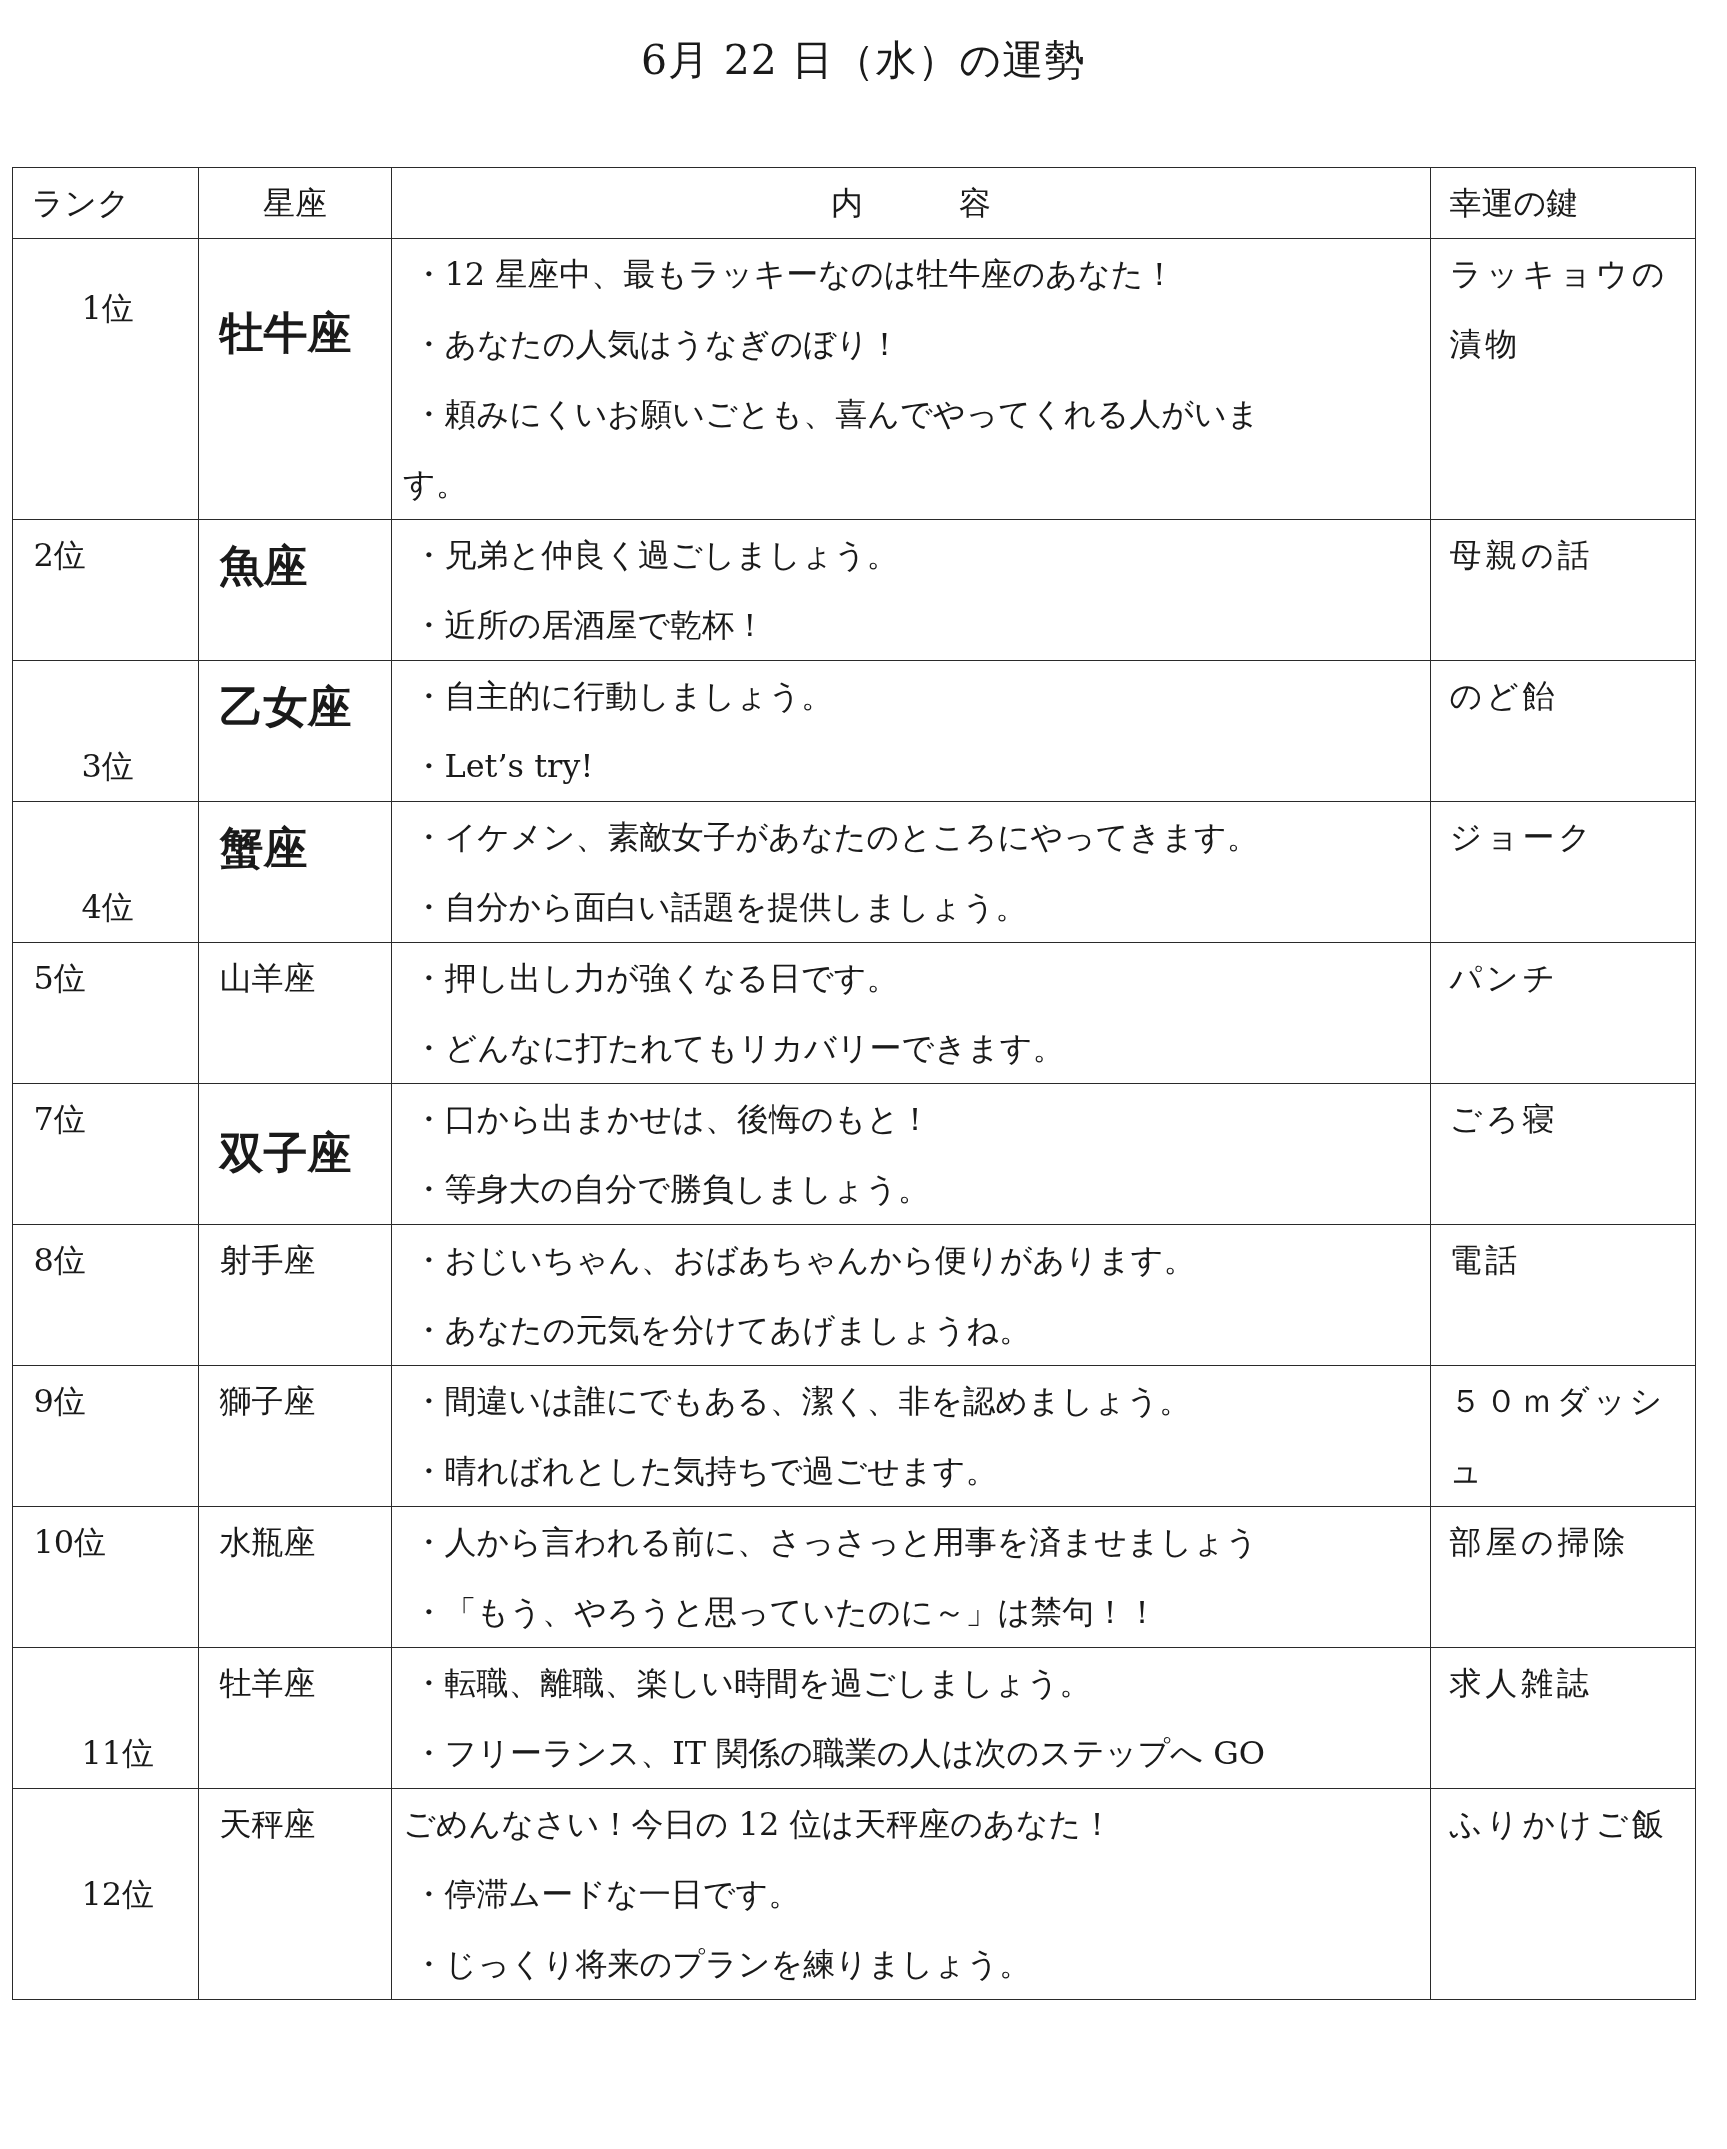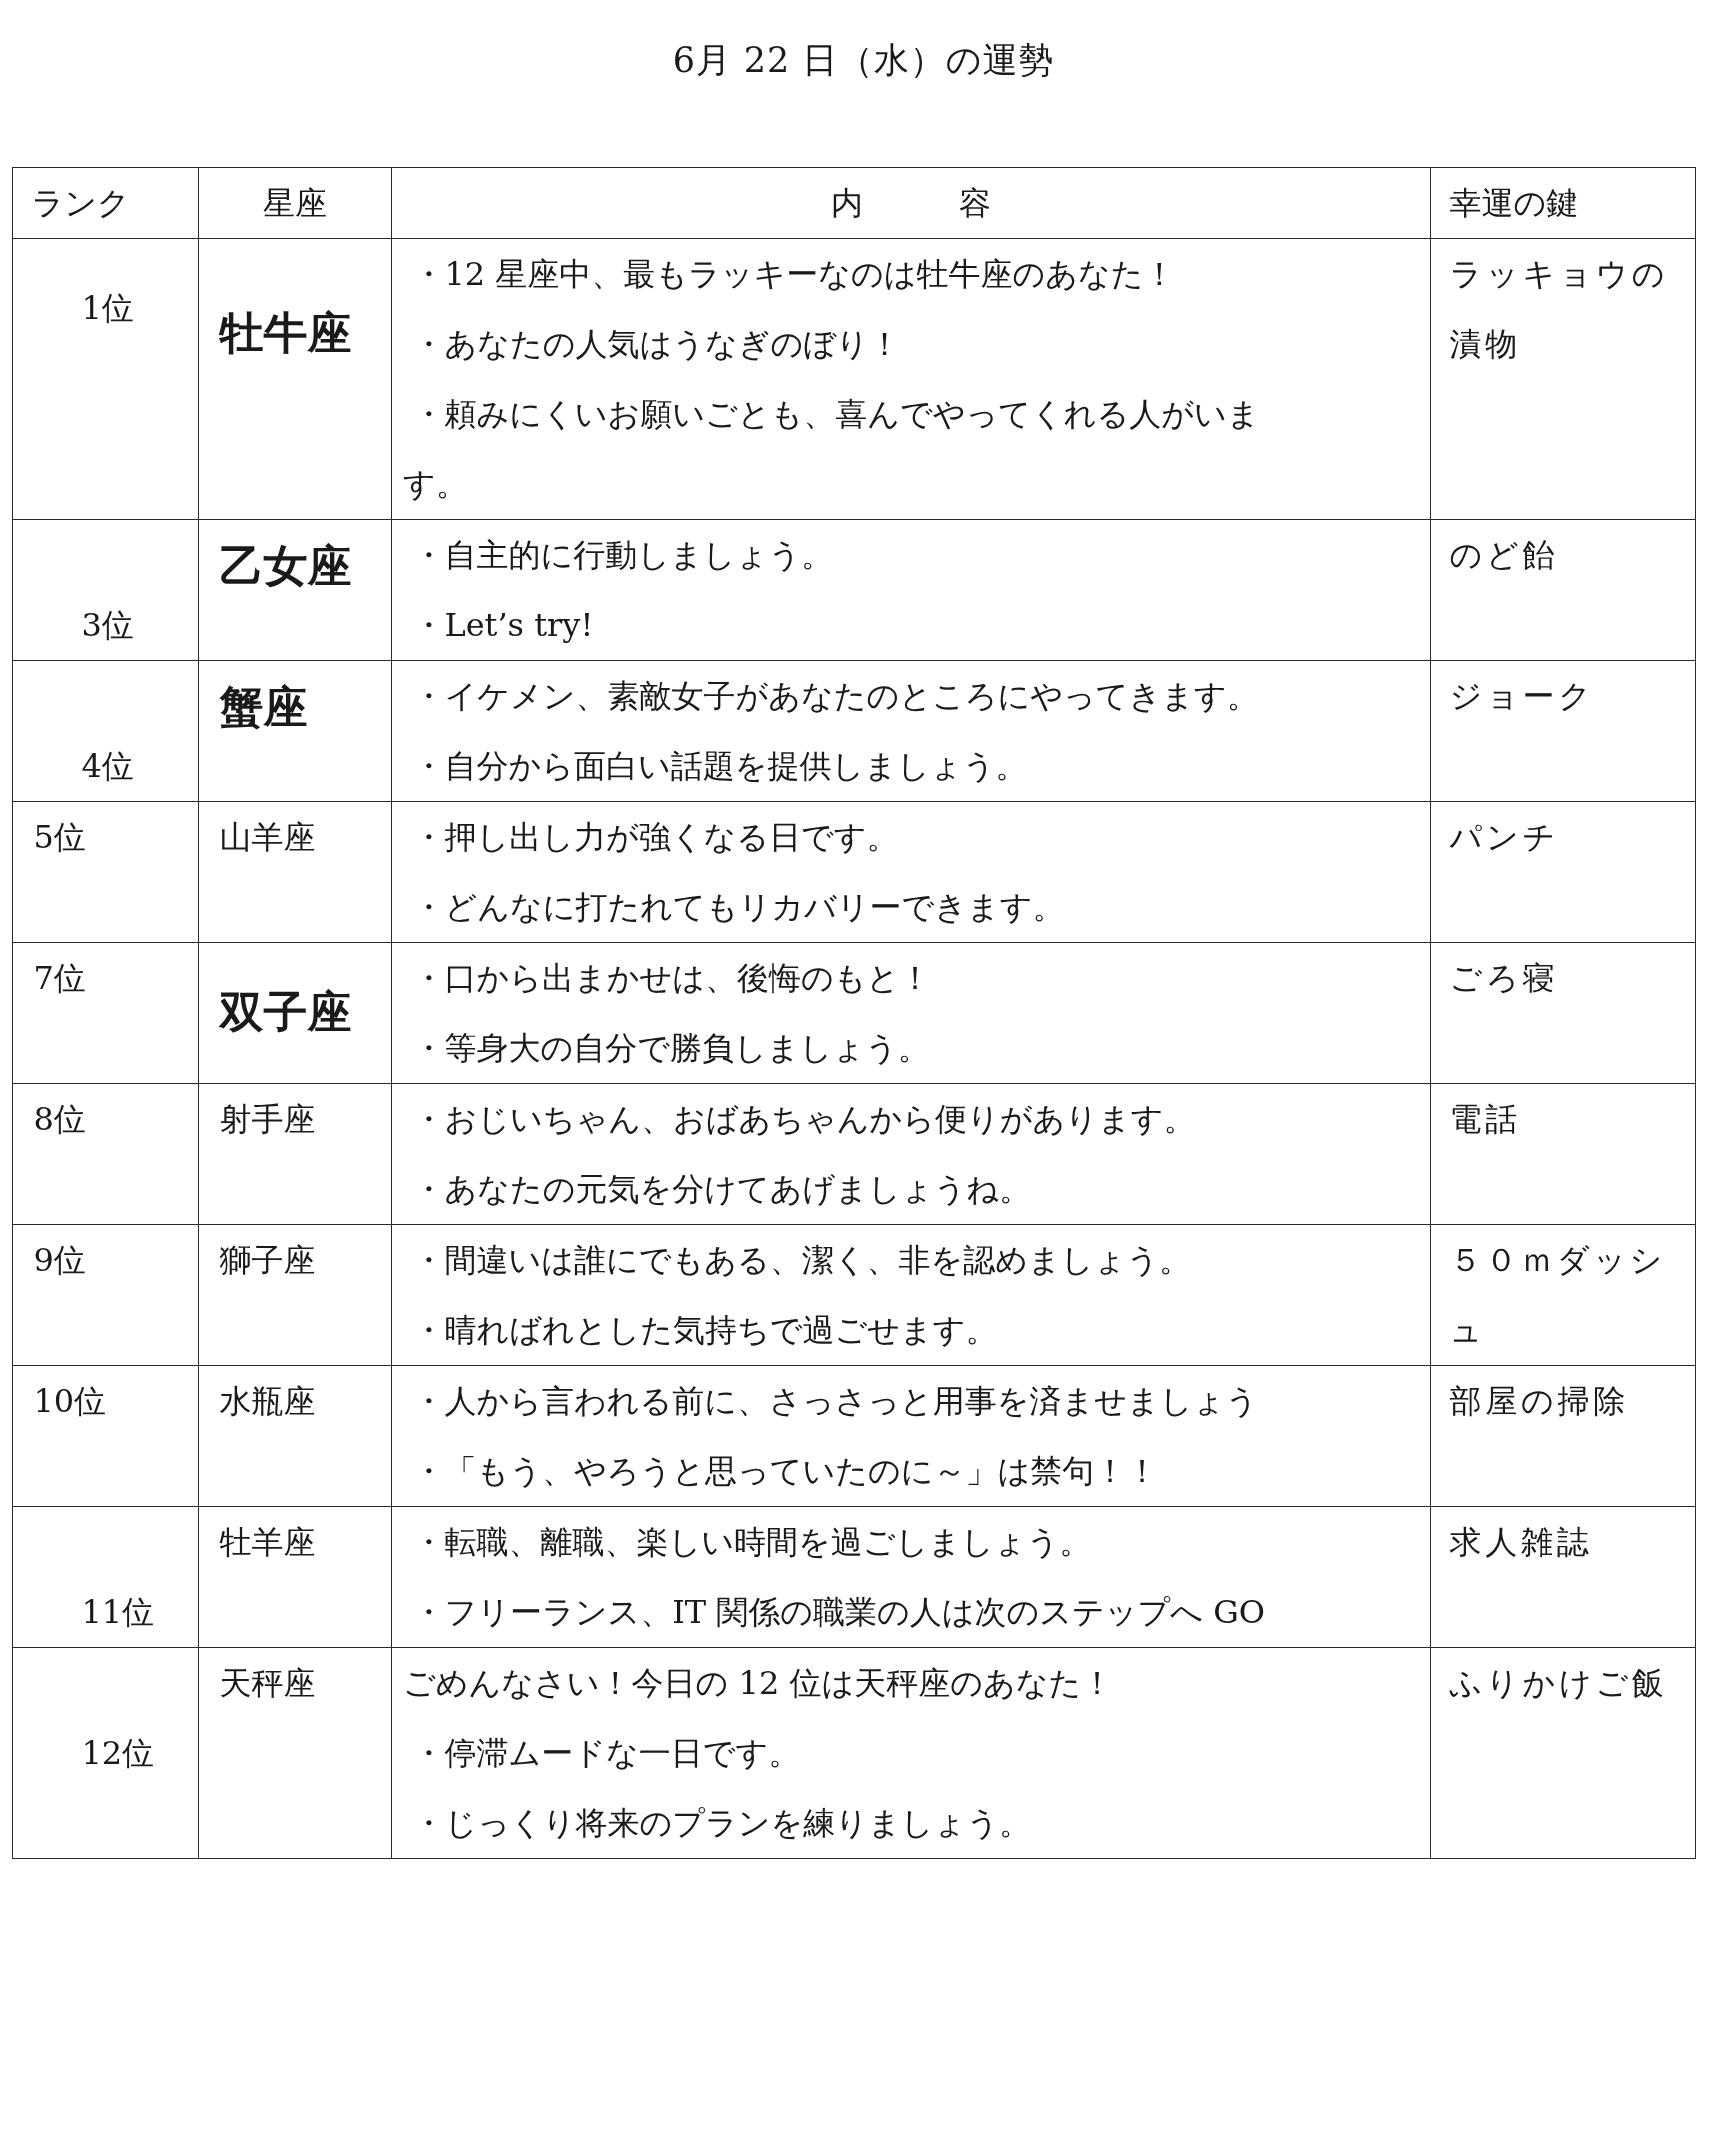--- a/index.html
+++ b/index.html
@@ -3,21 +3,21 @@
 <meta charset="utf-8">
 <style>
   html, body { margin: 0; padding: 0; background: #ffffff; }
   body {
     width: 1727px; height: 2149px; position: relative; overflow: hidden;
     font-family: "DejaVu Serif", "Liberation Serif", serif;
     color: #1a1a1a;
   }
   .title {
     position: absolute; left: 0; top: 37px; width: 1727px;
-    text-align: center; font-size: 35px; line-height: 46px;
+    text-align: center; font-size: 41px; line-height: 46px;
     letter-spacing: 0.9px;
   }
   table.fortune {
     position: absolute; left: 12px; top: 167px;
     border-collapse: collapse;
     table-layout: fixed;
     width: 1684px;
   }
   table.fortune td, table.fortune th {
     border: 1.9px solid #2a2a2a;
@@ -79,20 +79,35 @@
         <span class="content-line">・12 星座中、最もラッキーなのは牡牛座のあなた！</span>
         <span class="content-line">・あなたの人気はうなぎのぼり！</span>
         <span class="content-line">・頼みにくいお願いごとも、喜んでやってくれる人がいま</span>
         <span class="content-line" style="margin-left:-9.3px">す。</span>
       </td>
       <td class="key-cell">
           <span class="wrapline">ラッキョウの漬物</span>
         </td>
     </tr>
 
+    <tr style="height:141px">
+      <td class="rank-cell">
+          <span class="line">2位</span>
+        </td>
+      <td class="sign-cell">
+          <span class="line sign-bold" style="padding-top:11px">魚座</span>
+        </td>
+      <td class="content-cell">
+        <span class="content-line">・兄弟と仲良く過ごしましょう。</span>
+        <span class="content-line">・近所の居酒屋で乾杯！</span>
+      </td>
+      <td class="key-cell">
+          <span class="wrapline">母親の話</span>
+        </td>
+    </tr>
 
     <tr style="height:141px">
       <td class="rank-cell">
           <span class="line pos-bottom">3位</span>
         </td>
       <td class="sign-cell">
           <span class="line sign-bold" style="padding-top:11px">乙女座</span>
         </td>
       <td class="content-cell">
         <span class="content-line">・自主的に行動しましょう。</span>

